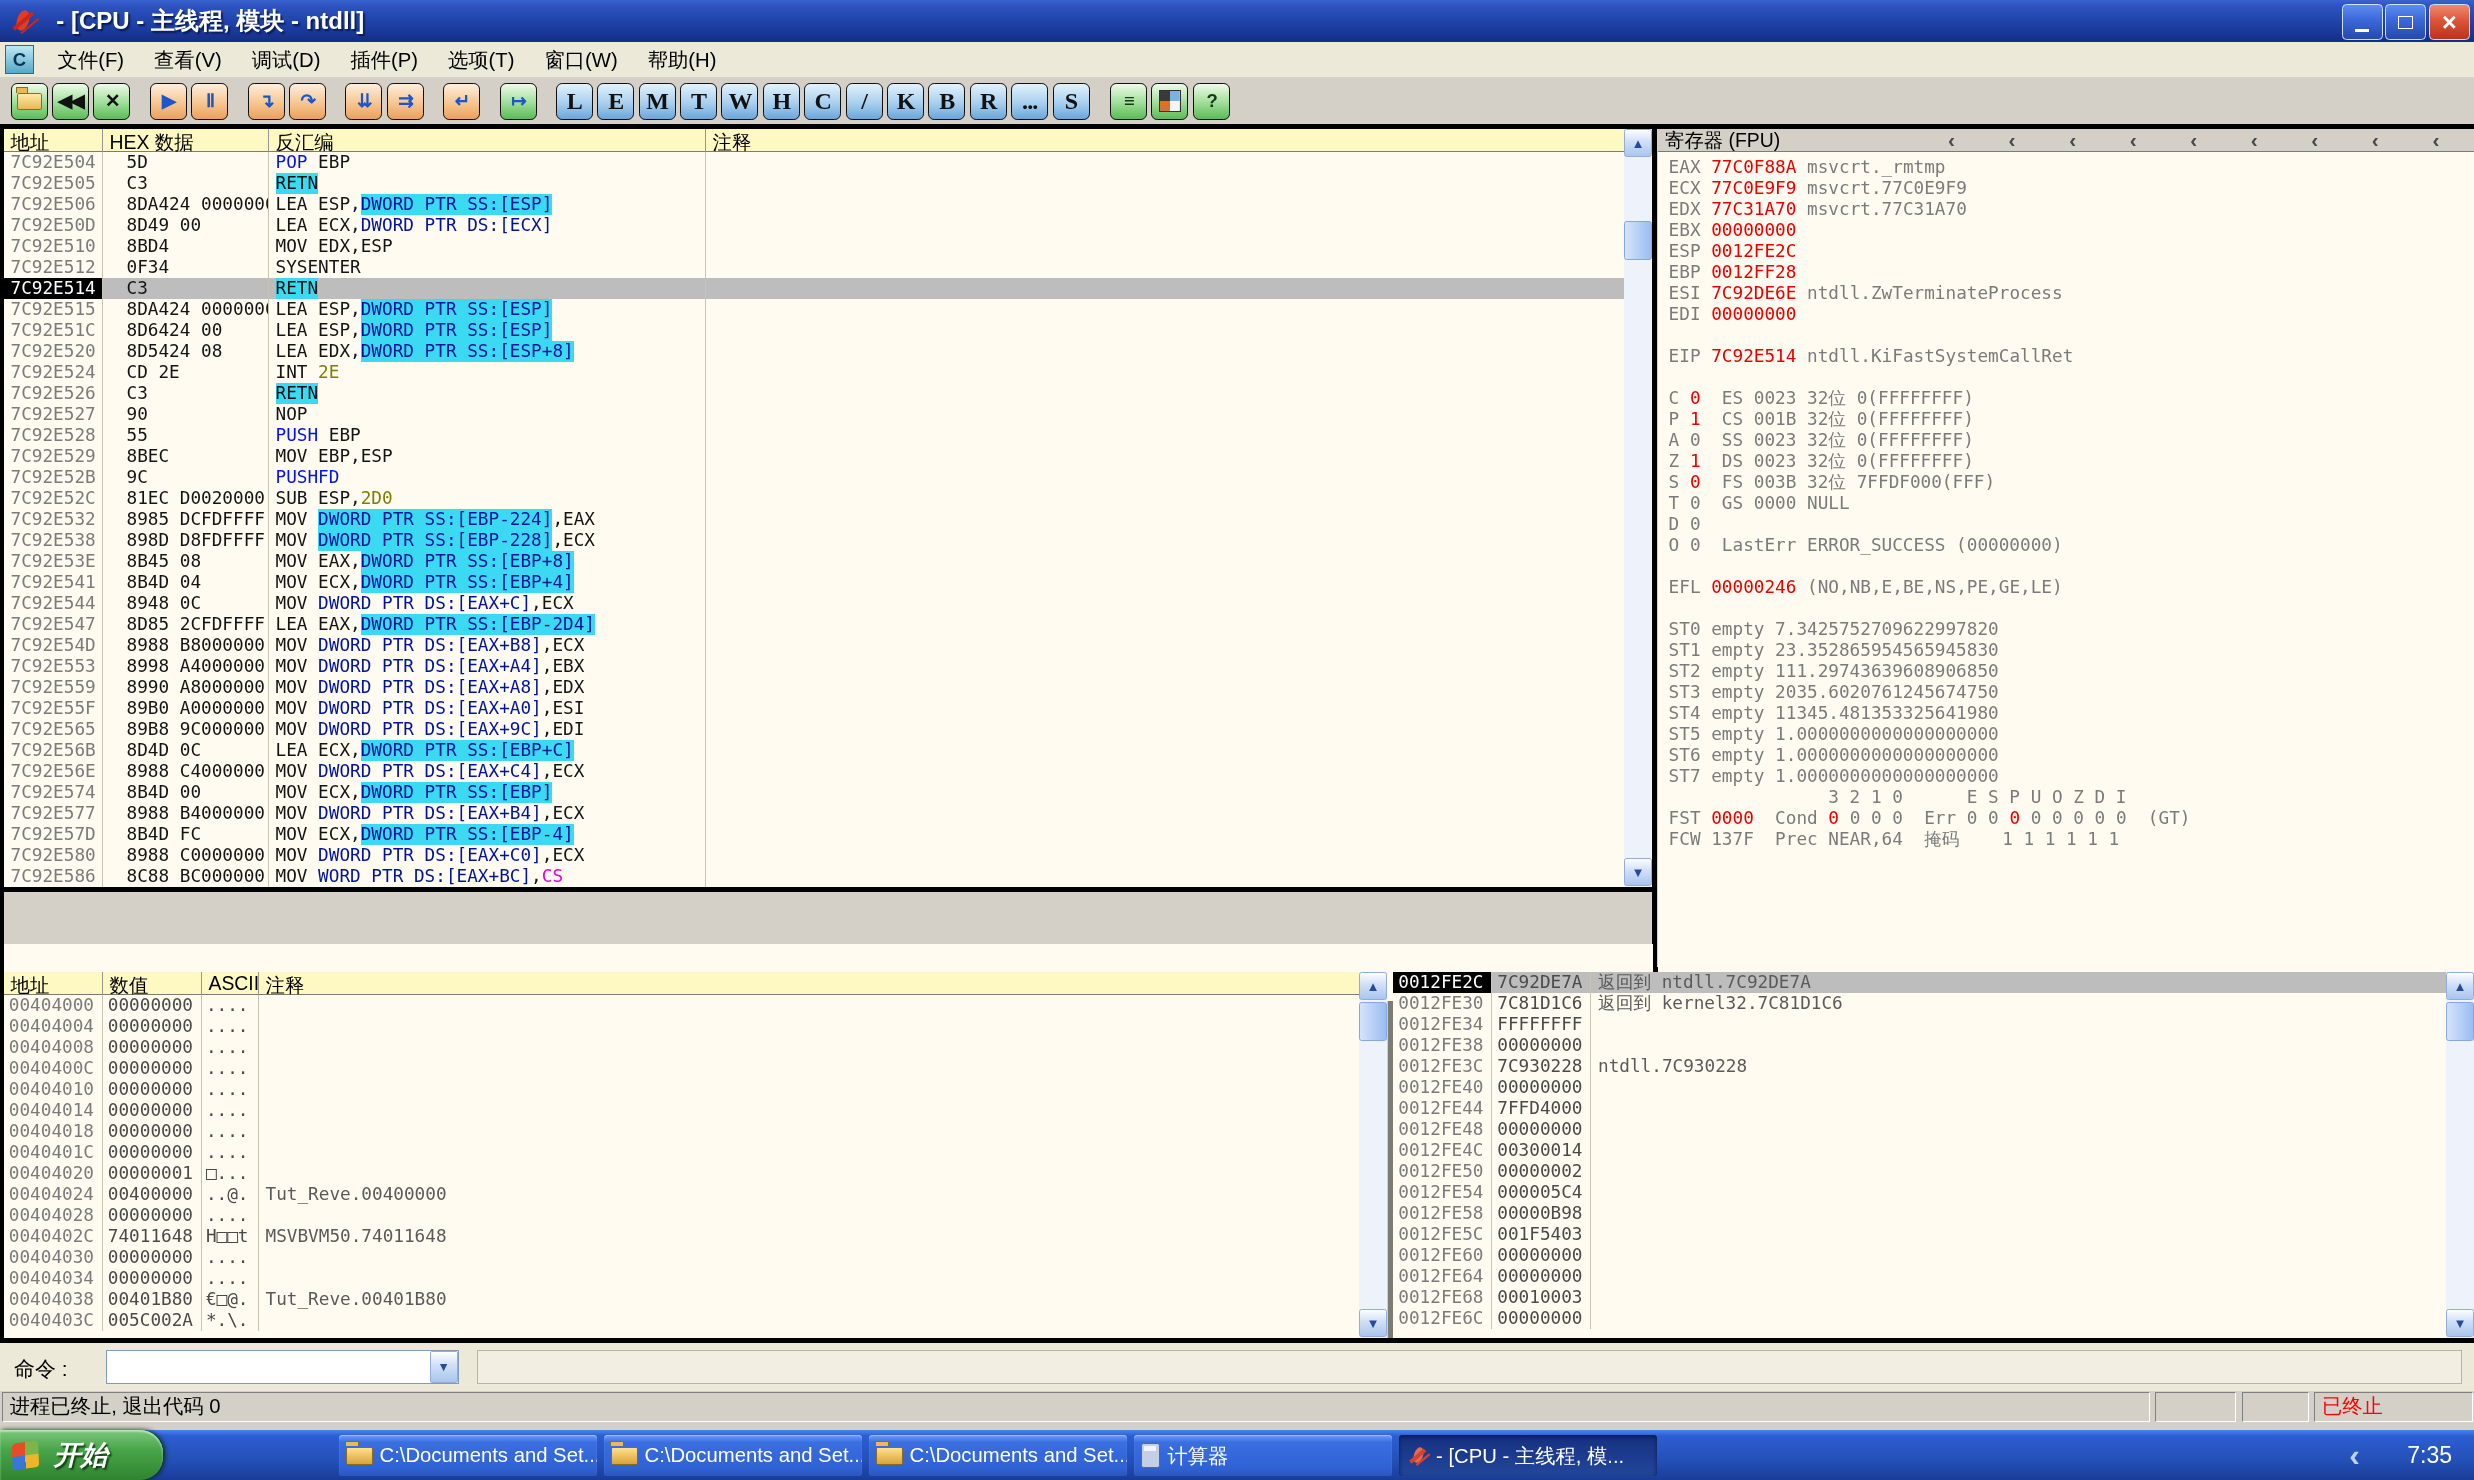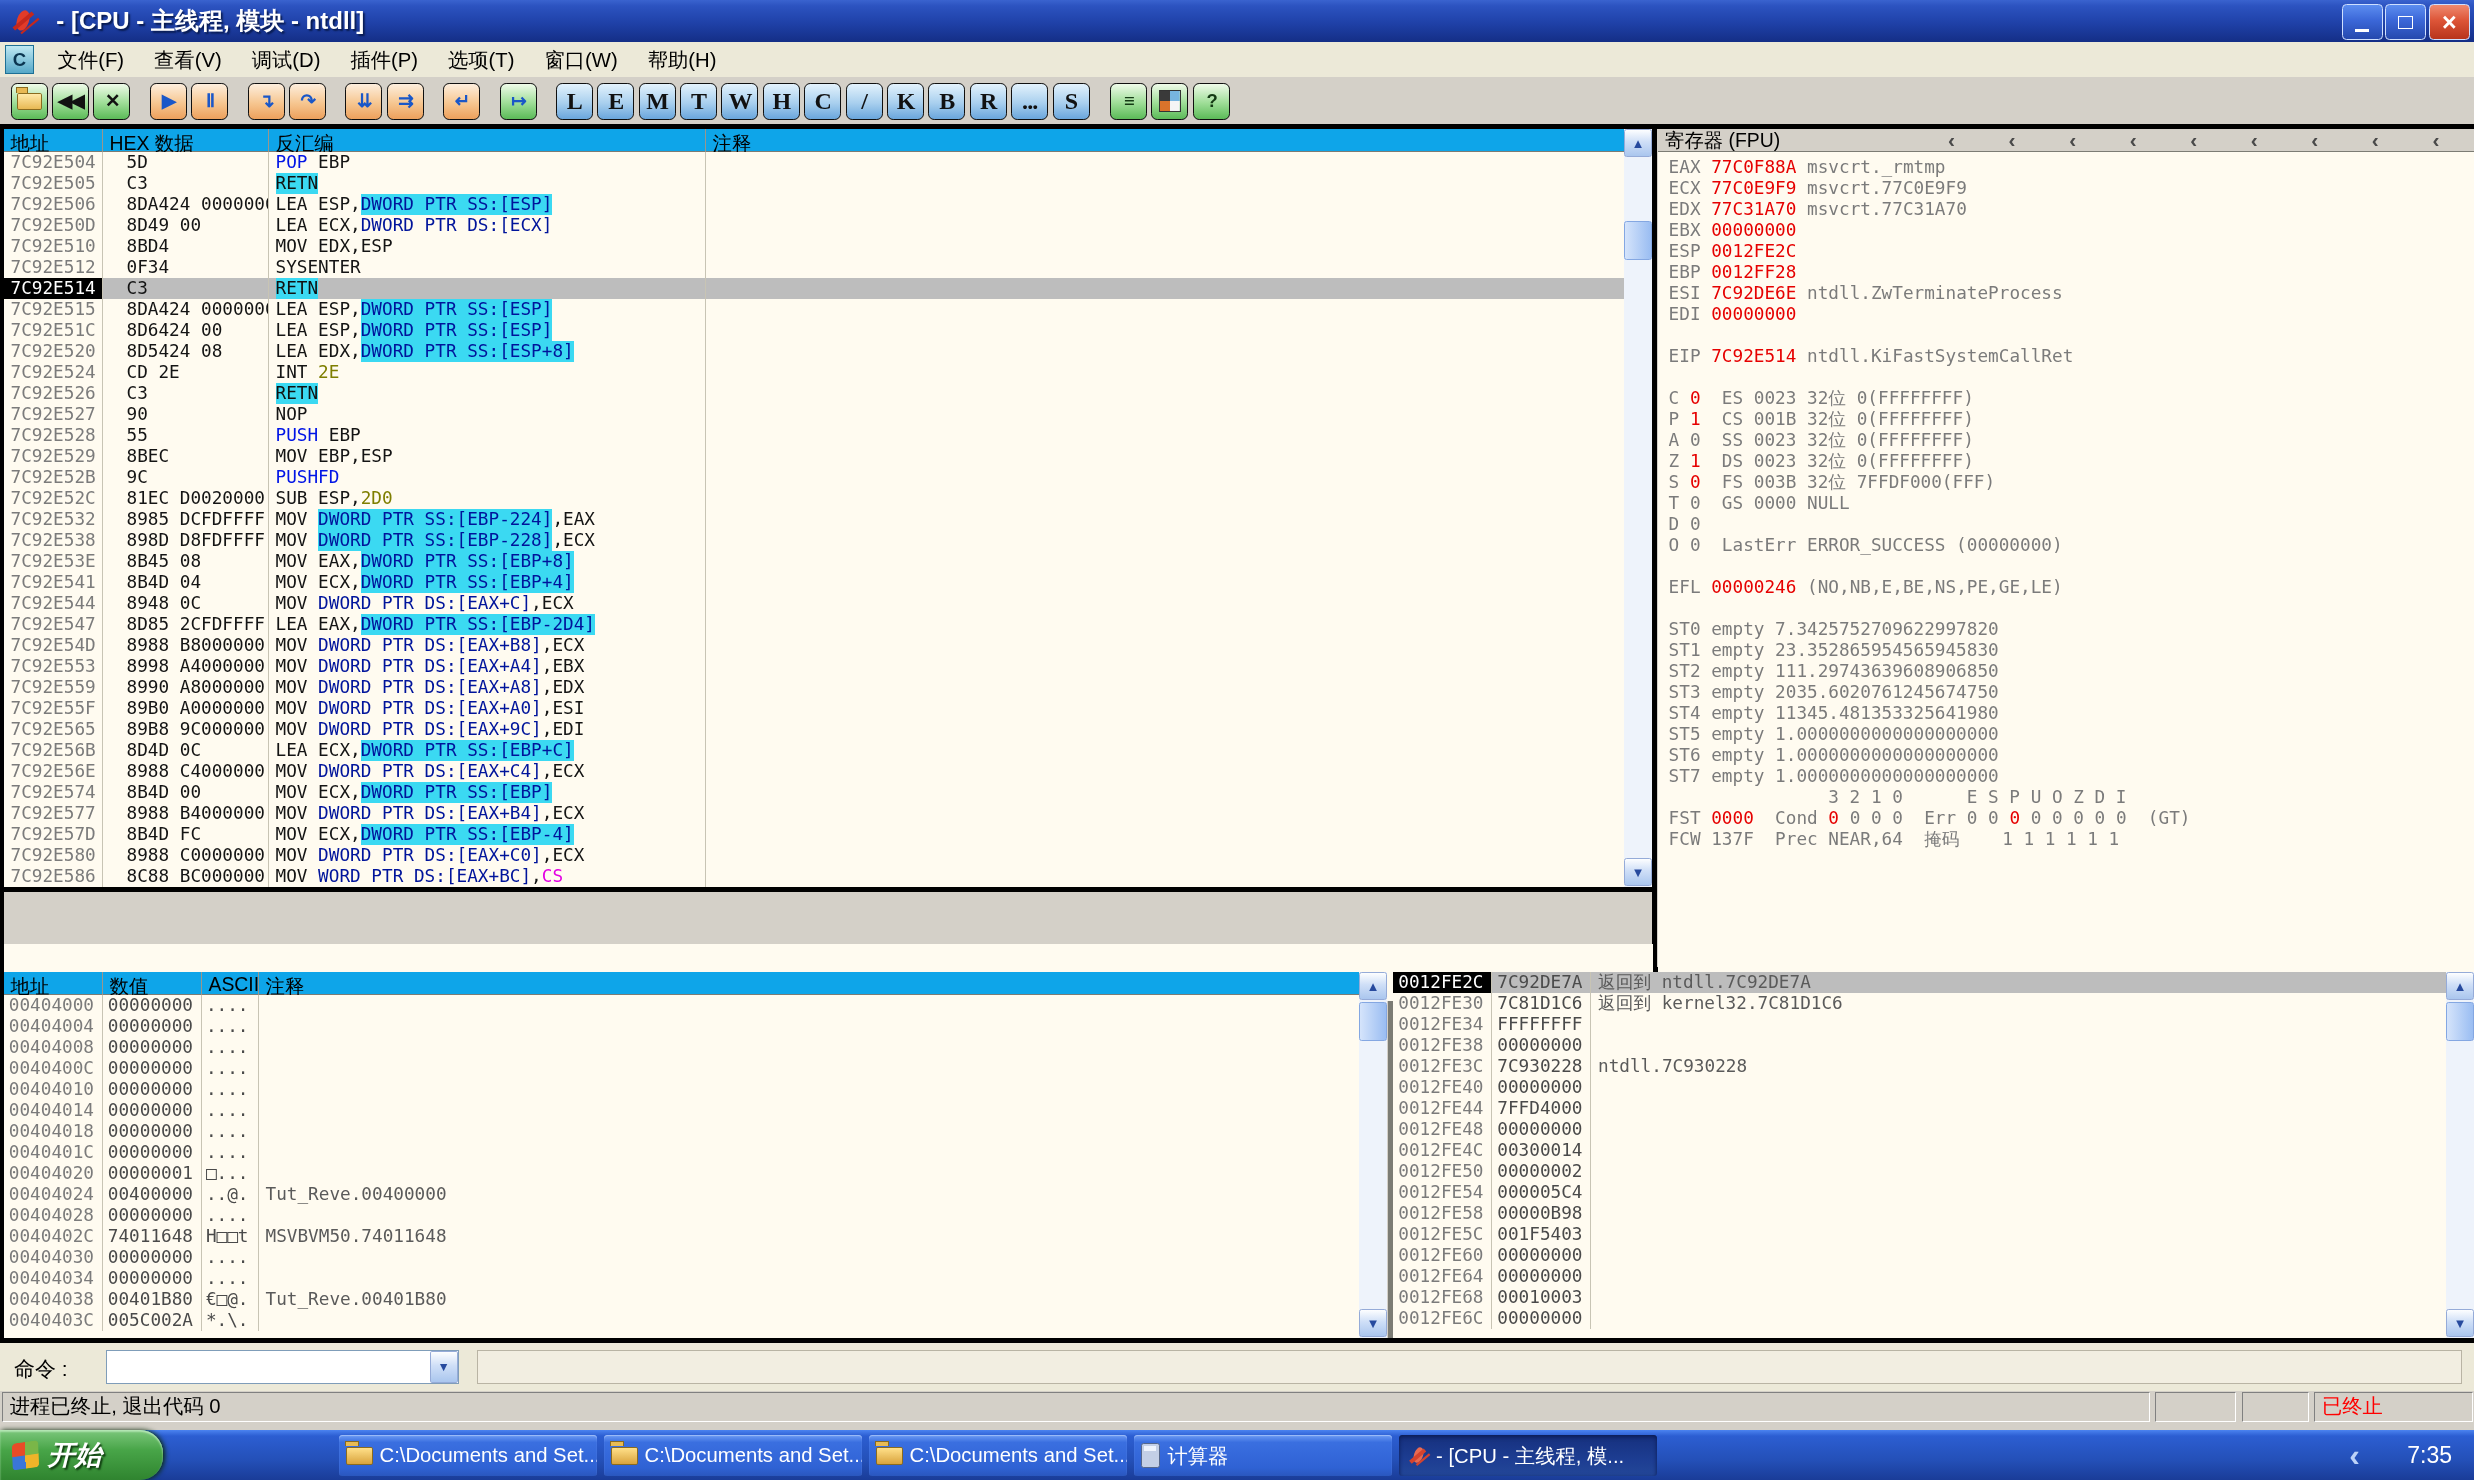--- a/index.html
+++ b/index.html
@@ -54,21 +54,21 @@
   .folder-glyph::before{content:"";position:absolute;left:-1.8px;top:-6.2px;width:10.6px;height:4.4px;
     background:#e8b954;border:1.8px solid #8a6b1f;border-bottom:none;}
   .colors-glyph{width:19.4px;height:19.4px;border:0.9px solid #333;
     background-image:linear-gradient(90deg,#3a3a3a 50%,#77b5e0 50%),linear-gradient(90deg,#d9732b 50%,#f5f5f5 50%);
     background-size:100% 50%;background-position:top,bottom;background-repeat:no-repeat;}
   
   .strip{background:#000;}
   
   .mono, .mono span{font-family:"DejaVu Sans Mono",monospace;white-space:pre;}
   .pane{background:#FFFBF0;overflow:hidden;}
-  .hdr-row{background:#0ea5e9;border-bottom:1.8px solid #7c7c74;display:flex;box-sizing:border-box;}
+  .hdr-row{background:#fef9c3;border-bottom:1.8px solid #7c7c74;display:flex;box-sizing:border-box;align-items:center;}
   .hdr-cell{font-size:19.4px;color:#000;padding:0.9px 0 0 7px;box-sizing:border-box;overflow:hidden;
     border-right:1.8px solid #9a968c;height:23px;white-space:pre;}
   
   .drow{height:21px;line-height:21px;display:flex;font-size:17.7px;}
   .drow span{display:inline-block;}
   .col-addr{width:99px;padding-left:7px;box-sizing:border-box;color:#7b7b7b;border-right:0.9px solid #c8c4b4;flex:0 0 auto;}
   .col-hex{width:166px;padding-left:24px;box-sizing:border-box;color:#141414;overflow:hidden;border-right:0.9px solid #c8c4b4;flex:0 0 auto;}
   .col-ins{width:437px;padding-left:7px;box-sizing:border-box;overflow:hidden;border-right:0.9px solid #c8c4b4;flex:0 0 auto;}
   .col-com{flex:1;padding-left:7px;overflow:hidden;}
   .drow.sel{background:#bdbdbd;}
@@ -114,21 +114,21 @@
   .statusbar{left:0;top:1391px;width:2475px;height:39px;background:#D4D0C8;}
   .sp{position:absolute;top:1px;height:30px;border-top:1.8px solid #808080;border-left:1.8px solid #808080;
     border-bottom:1.8px solid #fff;border-right:1.8px solid #fff;box-sizing:border-box;
     font-size:20.3px;line-height:26.5px;padding-left:7px;white-space:pre;overflow:hidden;}
   .sp-red{color:#ff0000;}
   
   .taskbar{left:0;top:1430px;width:2475px;height:50px;
     background:linear-gradient(180deg,#4b83f0 0%,#2c5ed2 12%,#2450b8 60%,#1a3c98 100%);}
   .startbtn{position:absolute;left:0;top:0;height:50px;width:163px;border-radius:0 23px 23px 0;
     background:linear-gradient(180deg,#7cc77c 0%,#48a548 40%,#2f842f 100%);display:flex;
-    align-items:center;box-shadow:inset 0 1.8px 1.8px #b8e8b8, 1.8px 0 5.3px #0a2a0a;}
+    align-items:center;box-shadow:inset 0 1.8px 1.8px #b8e8b8, 1.8px 0 5.3px #0a2a0a;gap:6px;}
   .winflag{width:26.5px;height:26.5px;margin-left:12.4px;transform:rotate(-8deg) skewX(-6deg);border-radius:4.4px;
     background-image:linear-gradient(90deg,#e84b27 50%,#7ab648 50%),linear-gradient(90deg,#3a76d8 50%,#f0b429 50%);
     background-size:100% 50%;background-position:top,bottom;background-repeat:no-repeat;flex:0 0 auto;}
   .start-label{color:#fff;font-weight:bold;font-size:27px;margin-left:8.8px;font-style:italic;
     text-shadow:1.8px 1.8px 1.8px #103c10;white-space:pre;}
   .taskbtn{position:absolute;top:5.3px;height:41px;width:258px;border-radius:3.5px;display:flex;align-items:center;
     background:linear-gradient(180deg,#6d9bf4 0%,#3a6fe0 18%,#2f62d4 80%,#2a57be 100%);
     box-shadow:inset 0 0.9px 0.9px #9dbcf8;color:#fff;font-size:20.3px;overflow:hidden;white-space:nowrap;}
   .taskbtn.active{background:linear-gradient(180deg,#16307e 0%,#1d3d92 60%,#234798 100%);
     box-shadow:inset 0 1.8px 4.4px #0a1a50;}

